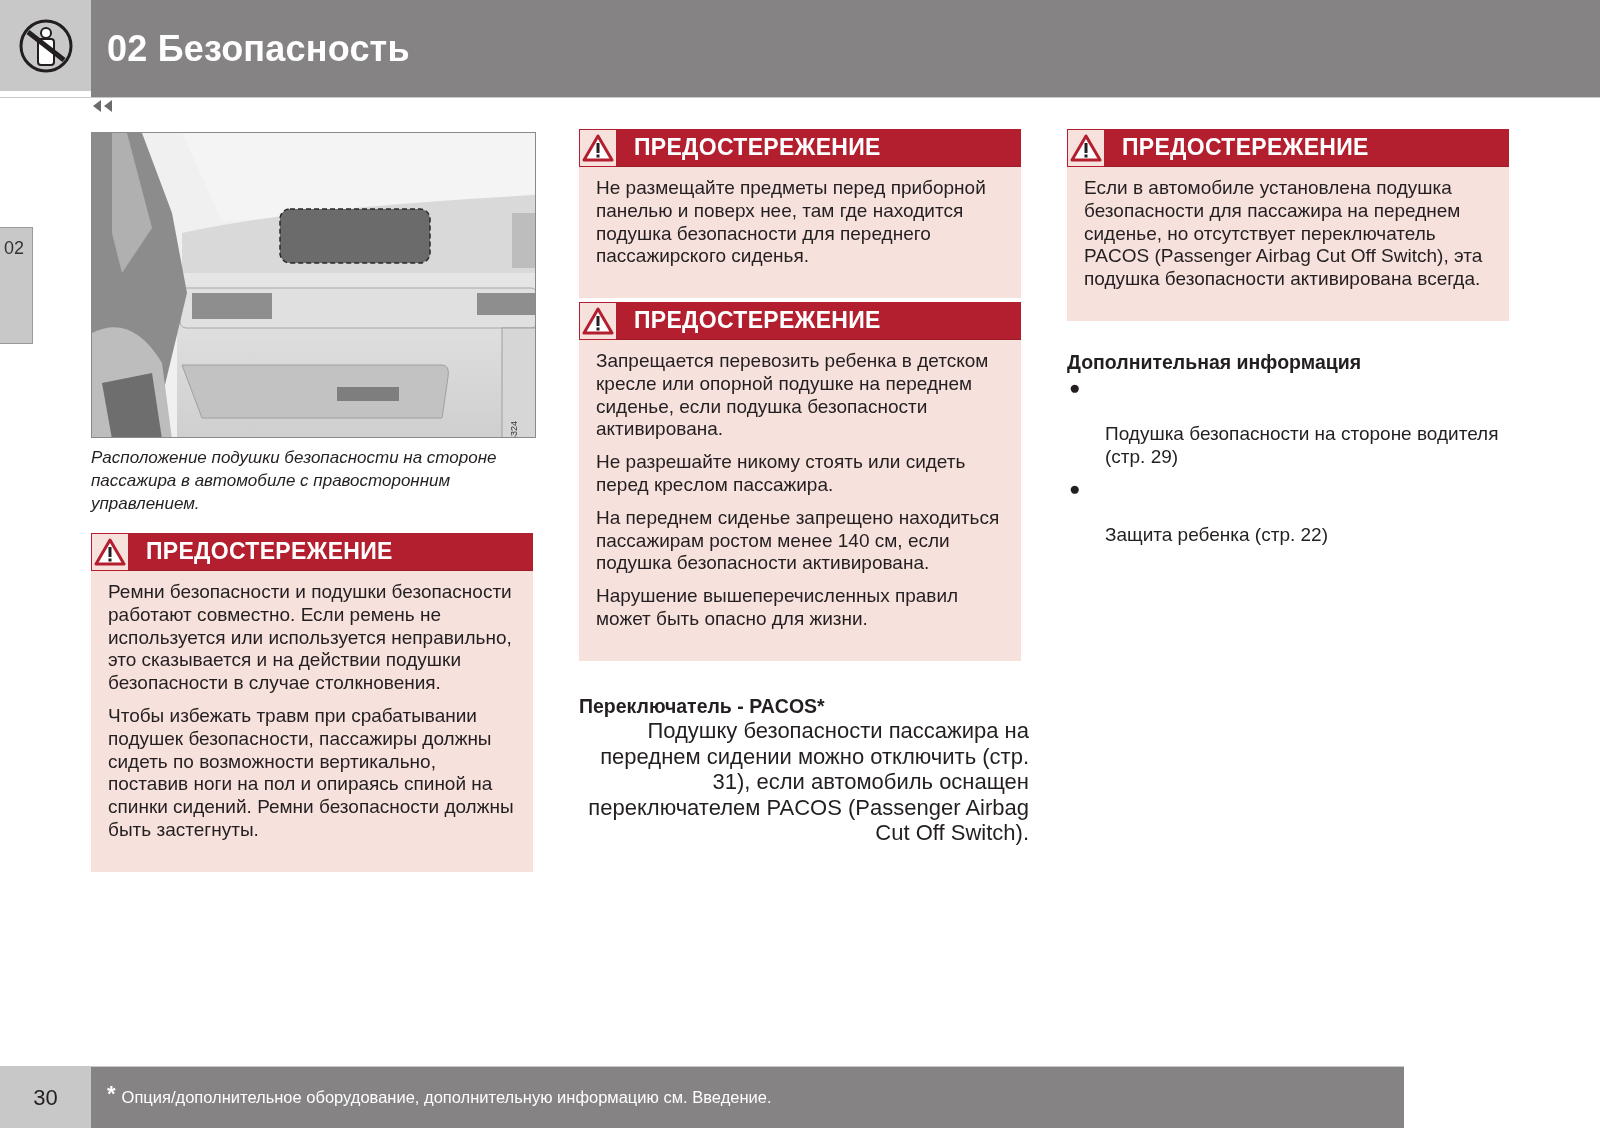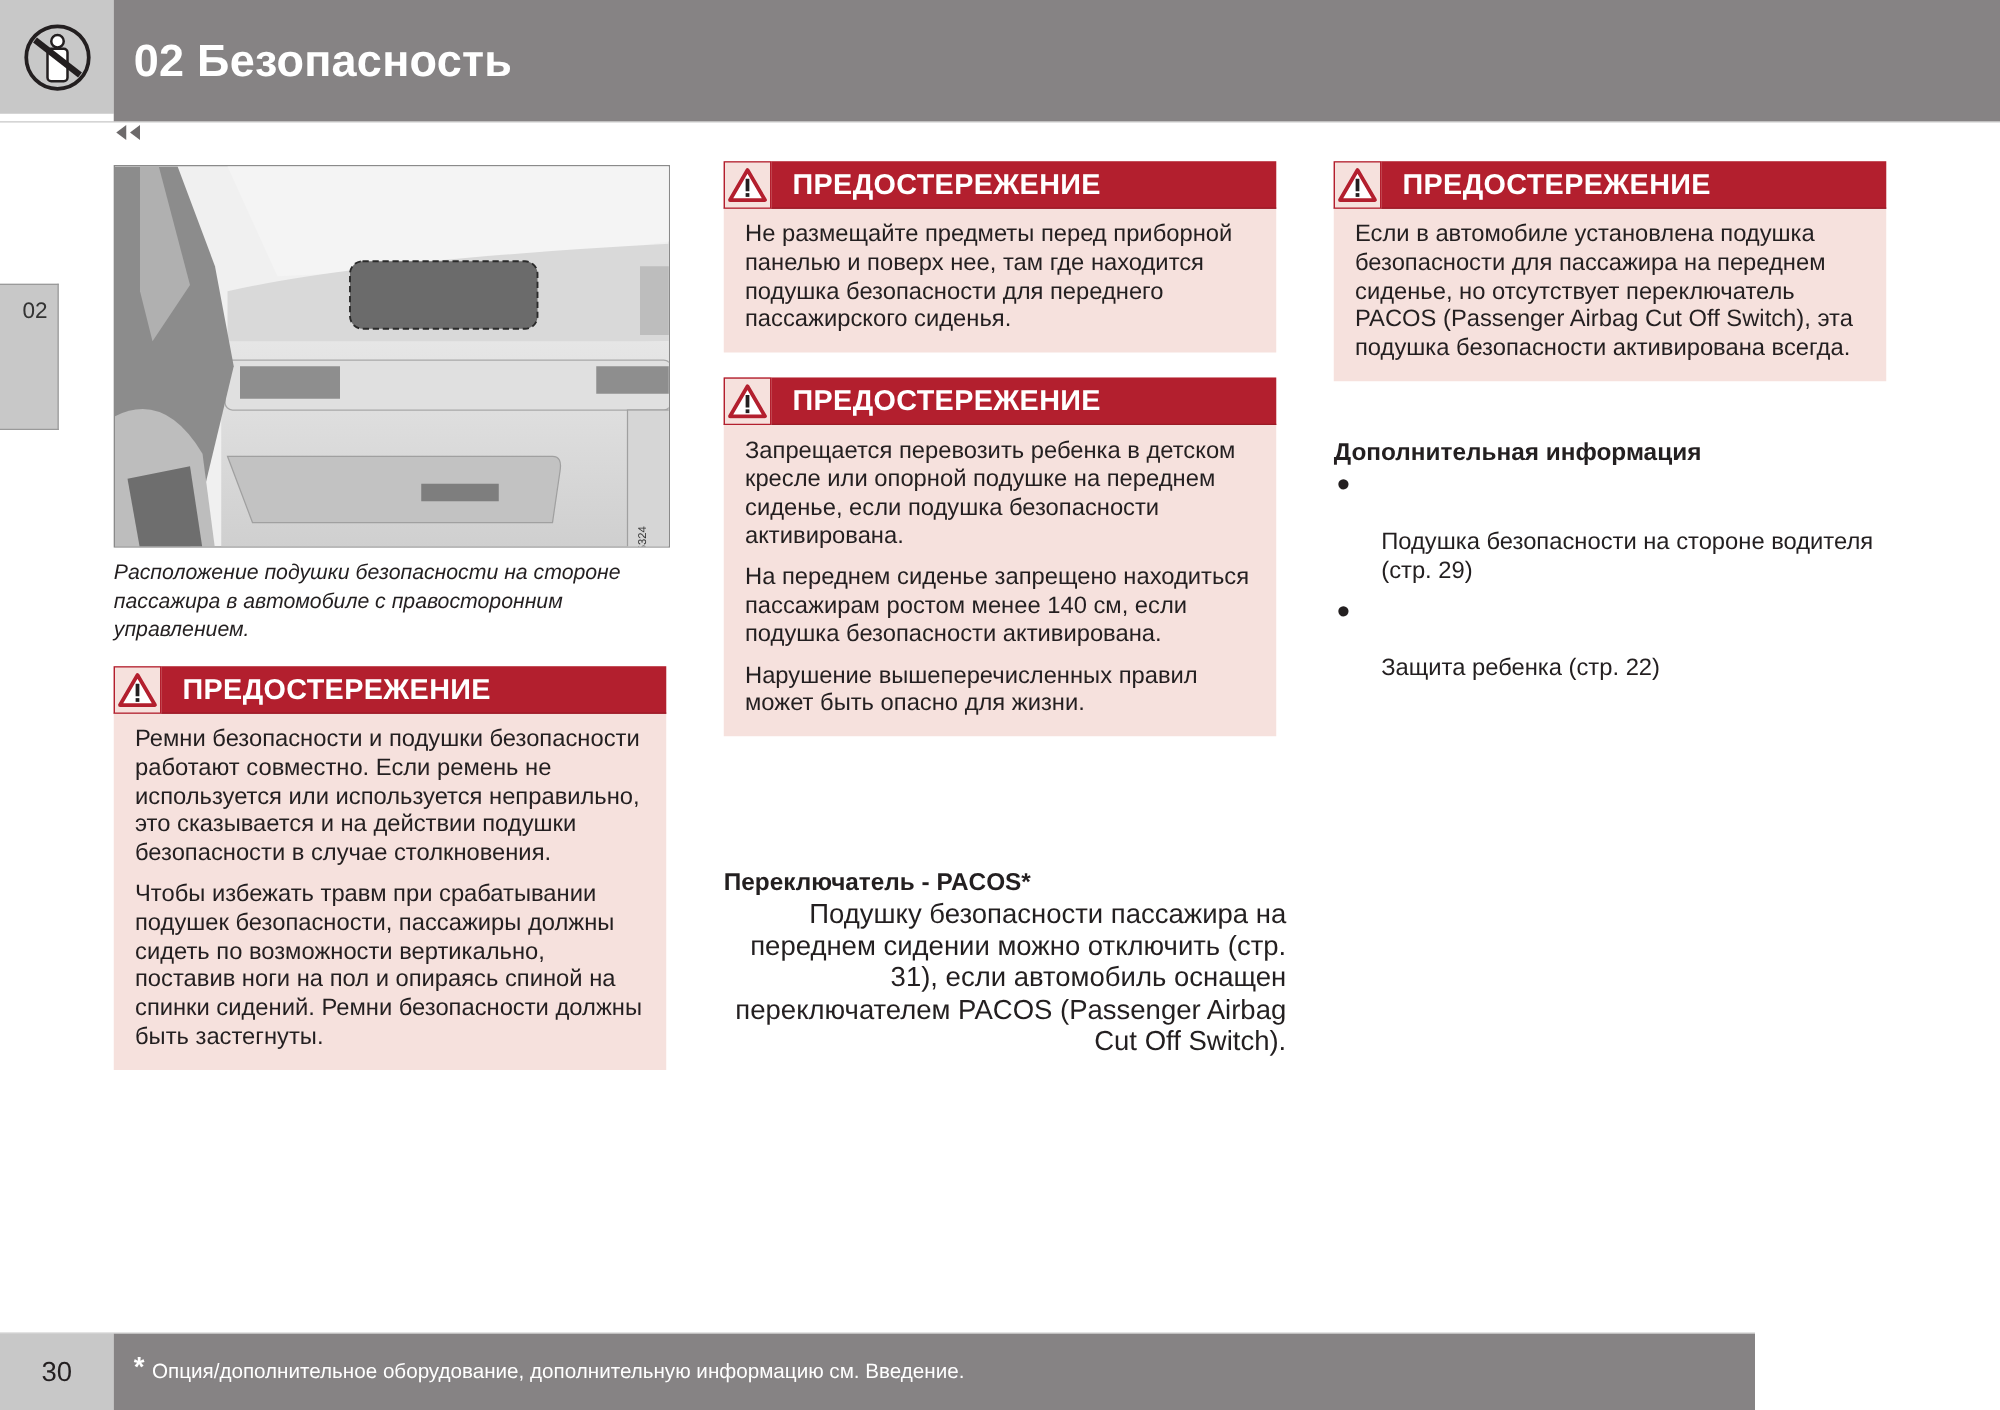--- a/index.html
+++ b/index.html
@@ -8,34 +8,34 @@
 
     
     .header { position: absolute; left: 0; top: 0; width: 1600px; height: 98px; display: flex; border-bottom: 1px solid #c8c8c8; }
     .header-icon-cell { width: 91px; height: 91px; background: #c8c8c8; display: flex; align-items: center; justify-content: center; }
     .header-title-cell { flex: 1; background: #868384; display: flex; align-items: center; padding-left: 16px; }
     .header-title { color: #ffffff; font-weight: bold; font-size: 36px; letter-spacing: 0.2px; }
 
     .back-nav { position: absolute; left: 92px; top: 99px; width: 24px; height: 16px; cursor: pointer; }
 
     
-    .side-tab { position: absolute; left: 0; top: 227px; width: 47px; height: 117px; background: #c8c8c8; border: 1px solid #9a9a9a; border-left: none; }
+    .side-tab { position: absolute; left: 0; top: 227px; width: 33px; height: 117px; background: #c8c8c8; border: 1px solid #9a9a9a; border-left: none; }
     .side-tab-label { position: absolute; right: 8px; top: 10px; font-size: 18px; color: #333; }
 
     
     .figure { position: absolute; left: 91px; top: 132px; width: 445px; height: 306px; border: 1px solid #8a8a8a; overflow: hidden; background: #d8d8d8; }
     .fig-code { position: absolute; right: 16px; bottom: 16px; transform: rotate(-90deg); transform-origin: right bottom; font-size: 9px; color: #333; white-space: nowrap; }
     .caption { position: absolute; left: 91px; top: 446px; width: 450px; font-style: italic; font-size: 17px; line-height: 23px; color: #231f20; }
 
     
     .warning { position: absolute; background: #f6e1dd; }
     .warning-head { height: 38px; background: #b31f2e; display: flex; align-items: center; border-bottom: 1px solid #9a1a26; }
     .warning-icon { width: 38px; height: 38px; background: #f6e1dd; border: 1px solid #b31f2e; display: flex; align-items: center; justify-content: center; }
     .warning-title { color: #ffffff; font-weight: bold; font-size: 23px; margin-left: 17px; letter-spacing: 0.3px; }
-    .warning-body { padding: 10px 16px 14px 17px; font-size: 19px; line-height: 22.8px; color: #231f20; }
+    .warning-body { padding: 10px 16px 30px 17px; font-size: 19px; line-height: 22.8px; color: #231f20; }
     .warning-body p { margin-bottom: 10px; white-space: pre-line; }
     .warning-body p:last-child { margin-bottom: 0; }
 
     .w1 { left: 91px; top: 533px; width: 442px; }
     .w2 { left: 579px; top: 129px; width: 442px; }
     .w3 { left: 579px; top: 302px; width: 442px; }
     .w4 { left: 1067px; top: 129px; width: 442px; }
 
     .section { position: absolute; }
     .section-title { font-weight: bold; font-size: 19.5px; line-height: 24px; }
@@ -159,20 +159,21 @@
       <svg width="32" height="28" viewBox="0 0 32 28">
         <polygon points="16,2 30,26 2,26" fill="#fff" stroke="#b31f2e" stroke-width="3" stroke-linejoin="round"></polygon>
         <rect x="14.5" y="9" width="3" height="10" fill="#231f20"></rect>
         <rect x="14.5" y="20.5" width="3" height="3" fill="#231f20"></rect>
       </svg>
     </span>
     <span class="warning-title">ПРЕДОСТЕРЕЖЕНИЕ</span>
   </div>
   <div class="warning-body">
     <p>Запрещается перевозить ребенка в детском кресле или опорной подушке на переднем сиденье, если подушка безопасности активирована.</p>
+    <p>Не разрешайте никому стоять или сидеть перед креслом пассажира.</p>
     <p>На переднем сиденье запрещено находиться пассажирам ростом менее 140 см, если подушка безопасности активирована.</p>
     <p>Нарушение вышеперечисленных правил может быть опасно для жизни.</p>
   </div>
 </div>
 
 <div class="warning w4">
   <div class="warning-head">
     <span class="warning-icon">
       <svg width="32" height="28" viewBox="0 0 32 28">
         <polygon points="16,2 30,26 2,26" fill="#fff" stroke="#b31f2e" stroke-width="3" stroke-linejoin="round"></polygon>

